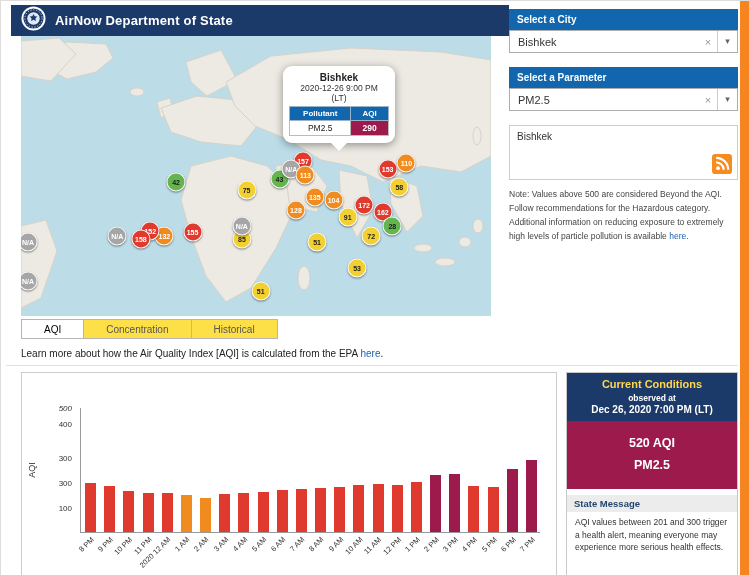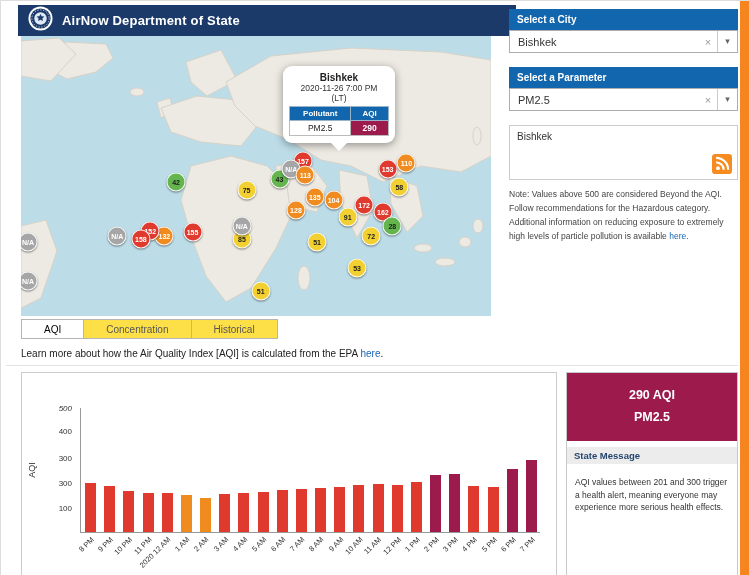--- a/index.html
+++ b/index.html
@@ -2,21 +2,21 @@
 <html><head>
 <meta charset="utf-8">
 <style>
   *{box-sizing:border-box;margin:0;padding:0}
   html,body{background:#fff}
   body{font-family:"Liberation Sans",sans-serif;}
   .page{position:relative;width:749px;height:575px;overflow:hidden;background:#fff;border-top:1px solid #ddd;border-left:1px solid #ddd}
   .edge-strip{position:absolute;right:0;top:0;width:9px;height:575px;background:#f6851f}
 
   
-  .hdr{position:absolute;left:17px;top:4px;width:498px;height:31px;display:flex;align-items:center;gap:9px;padding:12px 10px;color:#fff}
+  .hdr{position:absolute;left:10px;top:4px;width:498px;height:31px;display:flex;align-items:center;gap:9px;padding:12px 10px;color:#fff}
   .hdr-title{font-size:13px;font-weight:bold;letter-spacing:.2px}
 
   
   .side{position:absolute;left:508px;top:0;width:229px}
   .sec-hdr{position:absolute;left:0;width:229px;height:21px;color:#fff;font-size:10px;font-weight:bold;line-height:21px;padding-left:8px}
   .select{position:absolute;left:0;width:229px;height:23px;background:#fff;border:1px solid #adadad;display:flex;align-items:center;font-size:11px;color:#333}
   .select .val{flex:1;padding-left:8px}
   .select .clr{width:18px;text-align:center;color:#999;font-size:11px;cursor:pointer}
   .select .caret{width:20px;text-align:center;color:#666;font-size:9px;border-left:1px solid #ccc;line-height:21px;cursor:pointer}
   .feed{position:absolute;left:0;top:124px;width:229px;height:55px;border:1px solid #ccc;background:#fff}
@@ -62,21 +62,21 @@
   .xl-wrap span{position:absolute;right:0;top:0;transform:rotate(-45deg);transform-origin:top right;font-size:7.5px;color:#333;white-space:nowrap}
 
   
   .cc{position:absolute;left:565px;top:371px;width:172px;height:230px;background:#fff;border:1px solid #c8c8c8;overflow:hidden}
   .cc-head{padding:5px 0 6px;text-align:center;color:#fff}
   .cc-title{font-size:11px;font-weight:bold;margin-bottom:3px}
   .cc-obs-label{font-size:8.5px;font-weight:bold;color:#fff}
   .cc-obs-value{font-size:10px;font-weight:bold;color:#fff;margin-top:1px}
   .cc-aqi{color:#fff;text-align:center;padding:12px 4px;font-weight:bold;font-size:12.5px;line-height:1.75}
   .cc-health-hd{margin-top:6px;background:#ececec;color:#24466e;font-size:9.5px;font-weight:bold;padding:3px 7px}
-  .cc-health-tx{font-size:8.5px;color:#333;line-height:1.5;padding:12px 8px 0}
+  .cc-health-tx{font-size:8.5px;color:#333;line-height:1.5;padding:4px 8px 0}
 </style>
 </head>
 <body>
 
 <div class="page">
 
   <div class="hdr" style="background: rgb(27, 58, 106);">
     <span>
       <svg width="25" height="25" viewBox="0 0 26 26">
         <circle cx="13" cy="13" r="12.5" fill="#fff"></circle>
@@ -172,21 +172,21 @@
         <div class="marker" style="left: 25.5%; top: 72.5%; background: rgb(224, 57, 46); color: rgb(255, 255, 255);">158</div>
         <div class="marker" style="left: 20.5%; top: 71.5%; background: rgb(166, 166, 166); color: rgb(255, 255, 255);">N/A</div>
         <div class="marker" style="left: 1.5%; top: 73.5%; background: rgb(166, 166, 166); color: rgb(255, 255, 255);">N/A</div>
         <div class="marker" style="left: 1.5%; top: 87.5%; background: rgb(166, 166, 166); color: rgb(255, 255, 255);">N/A</div>
         <div class="marker" style="left: 71.5%; top: 83%; background: rgb(242, 208, 49); color: rgb(29, 29, 29);">53</div>
         <div class="marker" style="left: 51%; top: 91%; background: rgb(242, 208, 49); color: rgb(29, 29, 29);">51</div>
       </div>
 
     <div class="popup">
       <div class="popup-city">Bishkek</div>
-      <div class="popup-dt">2020-11-26 7:00 PM</div>
+      <div class="popup-dt">2020-12-26 9:00 PM</div>
       <div class="popup-lt">(LT)</div>
       <table>
         <tbody>
             <tr>
           <th style="width: 62%; background: rgb(17, 102, 173);">Pollutant</th>
           <th style="background: rgb(17, 102, 173);">AQI</th>
         </tr>
         <tr>
           <td>PM2.5</td>
           <td class="aqi" style="background: rgb(157, 26, 77);">290</td>
@@ -207,21 +207,21 @@
   </div>
 
   <div class="divider"></div>
 
   <div class="chart">
     <div class="ylab">AQI</div>
     <div class="yticks" id="yticks">
         <span style="top: 96px;">100</span>
         <span style="top: 71px;">300</span>
         <span style="top: 46px;">300</span>
-        <span style="top: 19px;">400</span>
+        <span style="top: 12px;">400</span>
         <span style="top: -4px; font-style: italic;">500</span>
       </div>
     <div class="plot" id="plot">
         <div class="bar" style="left: 4.08333px; height: 49px; background: rgb(224, 57, 46);"></div>
         <div class="bar" style="left: 23.25px; height: 46.5px; background: rgb(224, 57, 46);"></div>
         <div class="bar" style="left: 42.4167px; height: 40.75px; background: rgb(224, 57, 46);"></div>
         <div class="bar" style="left: 61.5833px; height: 39.5px; background: rgb(224, 57, 46);"></div>
         <div class="bar" style="left: 80.75px; height: 38.75px; background: rgb(224, 57, 46);"></div>
         <div class="bar" style="left: 99.9167px; height: 37px; background: rgb(240, 140, 31);"></div>
         <div class="bar" style="left: 119.083px; height: 33.75px; background: rgb(240, 140, 31);"></div>
@@ -313,22 +313,27 @@
         <div class="xl-wrap" style="left: 431.25px;">
           <span>6 PM</span>
         </div>
         <div class="xl-wrap" style="left: 450.417px;">
           <span>7 PM</span>
         </div>
       </div>
   </div>
 
   <div class="cc">
+    <div class="cc-head" style="background: rgb(27, 58, 106);">
+      <div class="cc-title" style="color: rgb(255, 214, 77);">Current Conditions</div>
+      <div class="cc-obs-label">observed at</div>
+      <div class="cc-obs-value">Dec 26, 2020 7:00 PM (LT)</div>
+    </div>
     <div class="cc-aqi" style="background: rgb(157, 26, 77);">
-      <div>290 AQI</div>
+      <div>520 AQI</div>
       <div>PM2.5</div>
     </div>
     <div class="cc-health-hd">State Message</div>
     <div class="cc-health-tx">AQI values between 201 and 300 trigger a health alert, meaning everyone may experience more serious health effects.</div>
 
   </div>
 
   <div class="edge-strip" style="background: rgb(246, 133, 31);"></div>
 </div>
 

